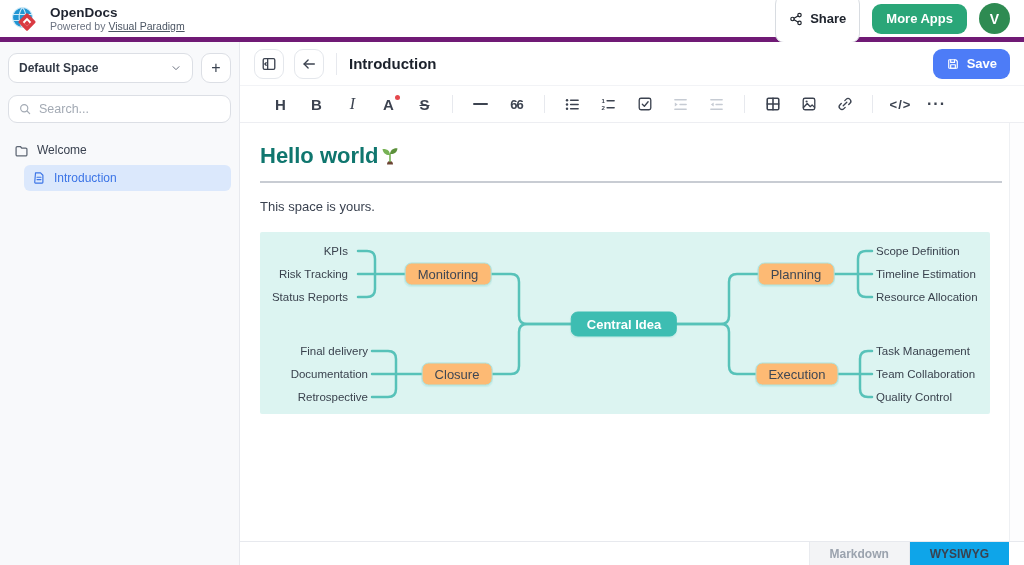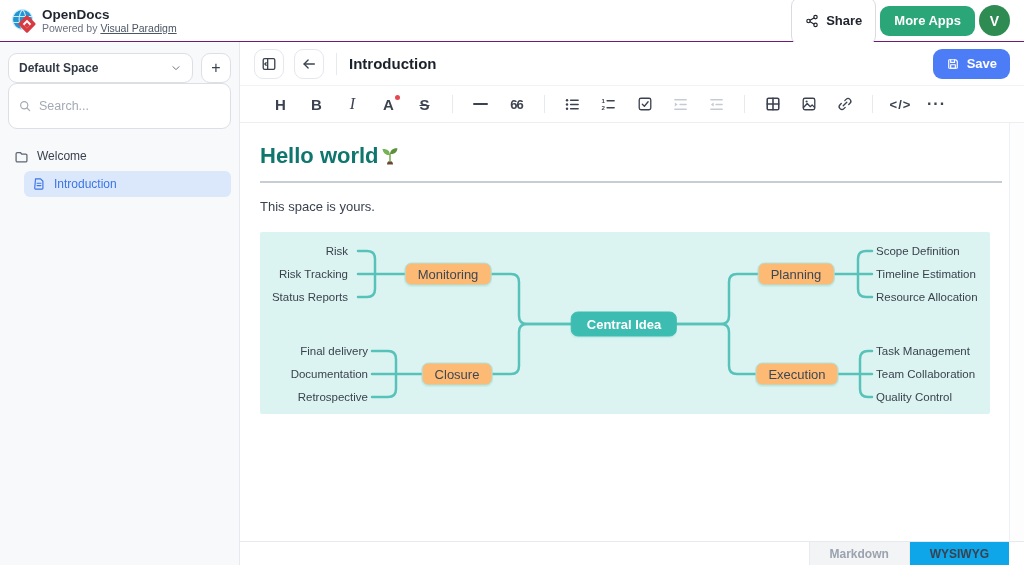--- a/index.html
+++ b/index.html
@@ -1,39 +1,39 @@
 <!DOCTYPE html>
 <html><head>
 <meta charset="utf-8">
 <style>
   * { margin:0; padding:0; box-sizing:border-box; }
   html,body { width:1024px; height:565px; font-family:"Liberation Sans", sans-serif; background:#fff; overflow:hidden; }
   .app { width:1024px; height:565px; display:flex; flex-direction:column; }
 
   
-  .app-header { height:42px; display:flex; align-items:center; padding:0 14px 0 10px; border-bottom:1px solid #701a75; background:#fff; gap:4px; flex:0 0 auto; }
+  .app-header { height:42px; display:flex; align-items:center; padding:0 14px 0 10px; border-bottom:5px solid #701a75; background:#fff; gap:12px; flex:0 0 auto; }
   .logo { width:28px; height:28px; flex:0 0 auto; }
   .title-block { display:flex; flex-direction:column; line-height:1.15; }
   .app-title { font-size:13.5px; font-weight:700; color:#1f2430; }
   .powered { font-size:10.5px; color:#6b7280; }
   .powered a { color:#4b5563; text-decoration:underline; cursor:pointer; }
   .hspacer { flex:1; }
   .share-btn { display:flex; align-items:center; gap:7px; height:48px; padding:0 13px; background:#fff; border:1px solid #d8dce1; border-radius:9px; font-size:13px; font-weight:700; color:#20252e; cursor:pointer; }
   .more-apps-btn { height:30px; padding:0 14px; background:#2aa678; border:none; border-radius:9px; font-size:13px; font-weight:700; color:#fff; cursor:pointer; }
   .avatar { width:31px; height:31px; border-radius:50%; background:#2e8b52; color:#fff; font-size:14px; font-weight:700; display:flex; align-items:center; justify-content:center; cursor:pointer; }
 
   
   .app-body { flex:1; display:flex; min-height:0; }
 
   
   .sidebar { width:240px; flex:0 0 auto; background:#f8f9fb; border-right:1px solid #e7e9ee; padding:11px 8px; }
   .space-row { display:flex; gap:8px; }
   .space-select { flex:1; height:30px; background:#fff; border:1px solid #dcdfe5; border-radius:9px; display:flex; align-items:center; justify-content:space-between; padding:0 10px; font-size:12px; font-weight:700; color:#333a46; cursor:pointer; }
   .add-btn { width:30px; height:30px; background:#fff; border:1px solid #dcdfe5; border-radius:9px; font-size:16px; color:#3a4250; display:flex; align-items:center; justify-content:center; cursor:pointer; }
-  .search-box { margin-top:0; height:46px; background:#fff; border:1px solid #dcdfe5; border-radius:9px; display:flex; align-items:center; gap:7px; padding:0 9px; }
+  .search-box { margin-top:12px; height:28px; background:#fff; border:1px solid #dcdfe5; border-radius:9px; display:flex; align-items:center; gap:7px; padding:0 9px; }
   .search-box input { border:none; outline:none; flex:1; font-size:12.5px; color:#333; background:transparent; font-family:"Liberation Sans", sans-serif; }
   .search-box input::placeholder { color:#a3aab4; }
   .tree { margin-top:14px; }
   .tree-row { height:26px; display:flex; align-items:center; gap:8px; padding:0 6px; font-size:12px; color:#3a4250; cursor:pointer; border-radius:6px; }
   .tree-row.page { margin-left:16px; margin-top:2px; background:#dbe8fc; color:#3b74e6; padding:0 8px; }
 
   
   .main { flex:1; display:flex; flex-direction:column; min-width:0; background:#fff; }
   .doc-topbar { height:44px; display:flex; align-items:center; gap:10px; padding:0 14px; border-bottom:1px solid #f2f3f6; flex:0 0 auto; }
   .icon-btn { width:30px; height:30px; background:#fff; border:1px solid #e4e7ec; border-radius:9px; display:flex; align-items:center; justify-content:center; cursor:pointer; }
@@ -318,21 +318,21 @@
               <path d="M98 42 H188"></path>
               <path d="M112 119 H128 Q136 119 136 127 V157 Q136 165 128 165 H112"></path>
               <path d="M112 142 H197"></path>
               <path d="M612 19 H606 Q598 19 598 27 V57 Q598 65 606 65 H612"></path>
               <path d="M536 42 H612"></path>
               <path d="M612 119 H608 Q600 119 600 127 V157 Q600 165 608 165 H612"></path>
               <path d="M537 142 H612"></path>
             </g>
           </svg>
 
-          <div class="mm-leaf" style="right:642px; top:19px;">Risk</div>
+          <div class="mm-leaf" style="right:642px; top:19px;">KPIs</div>
           <div class="mm-leaf" style="right:642px; top:42px;">Risk Tracking</div>
           <div class="mm-leaf" style="right:642px; top:65px;">Status Reports</div>
 
           <div class="mm-leaf" style="right:622px; top:119px;">Final delivery</div>
           <div class="mm-leaf" style="right:622px; top:142px;">Documentation</div>
           <div class="mm-leaf" style="right:622px; top:165px;">Retrospective</div>
 
           <div class="mm-leaf" style="left:616px; top:19px;">Scope Definition</div>
           <div class="mm-leaf" style="left:616px; top:42px;">Timeline Estimation</div>
           <div class="mm-leaf" style="left:616px; top:65px;">Resource Allocation</div>

